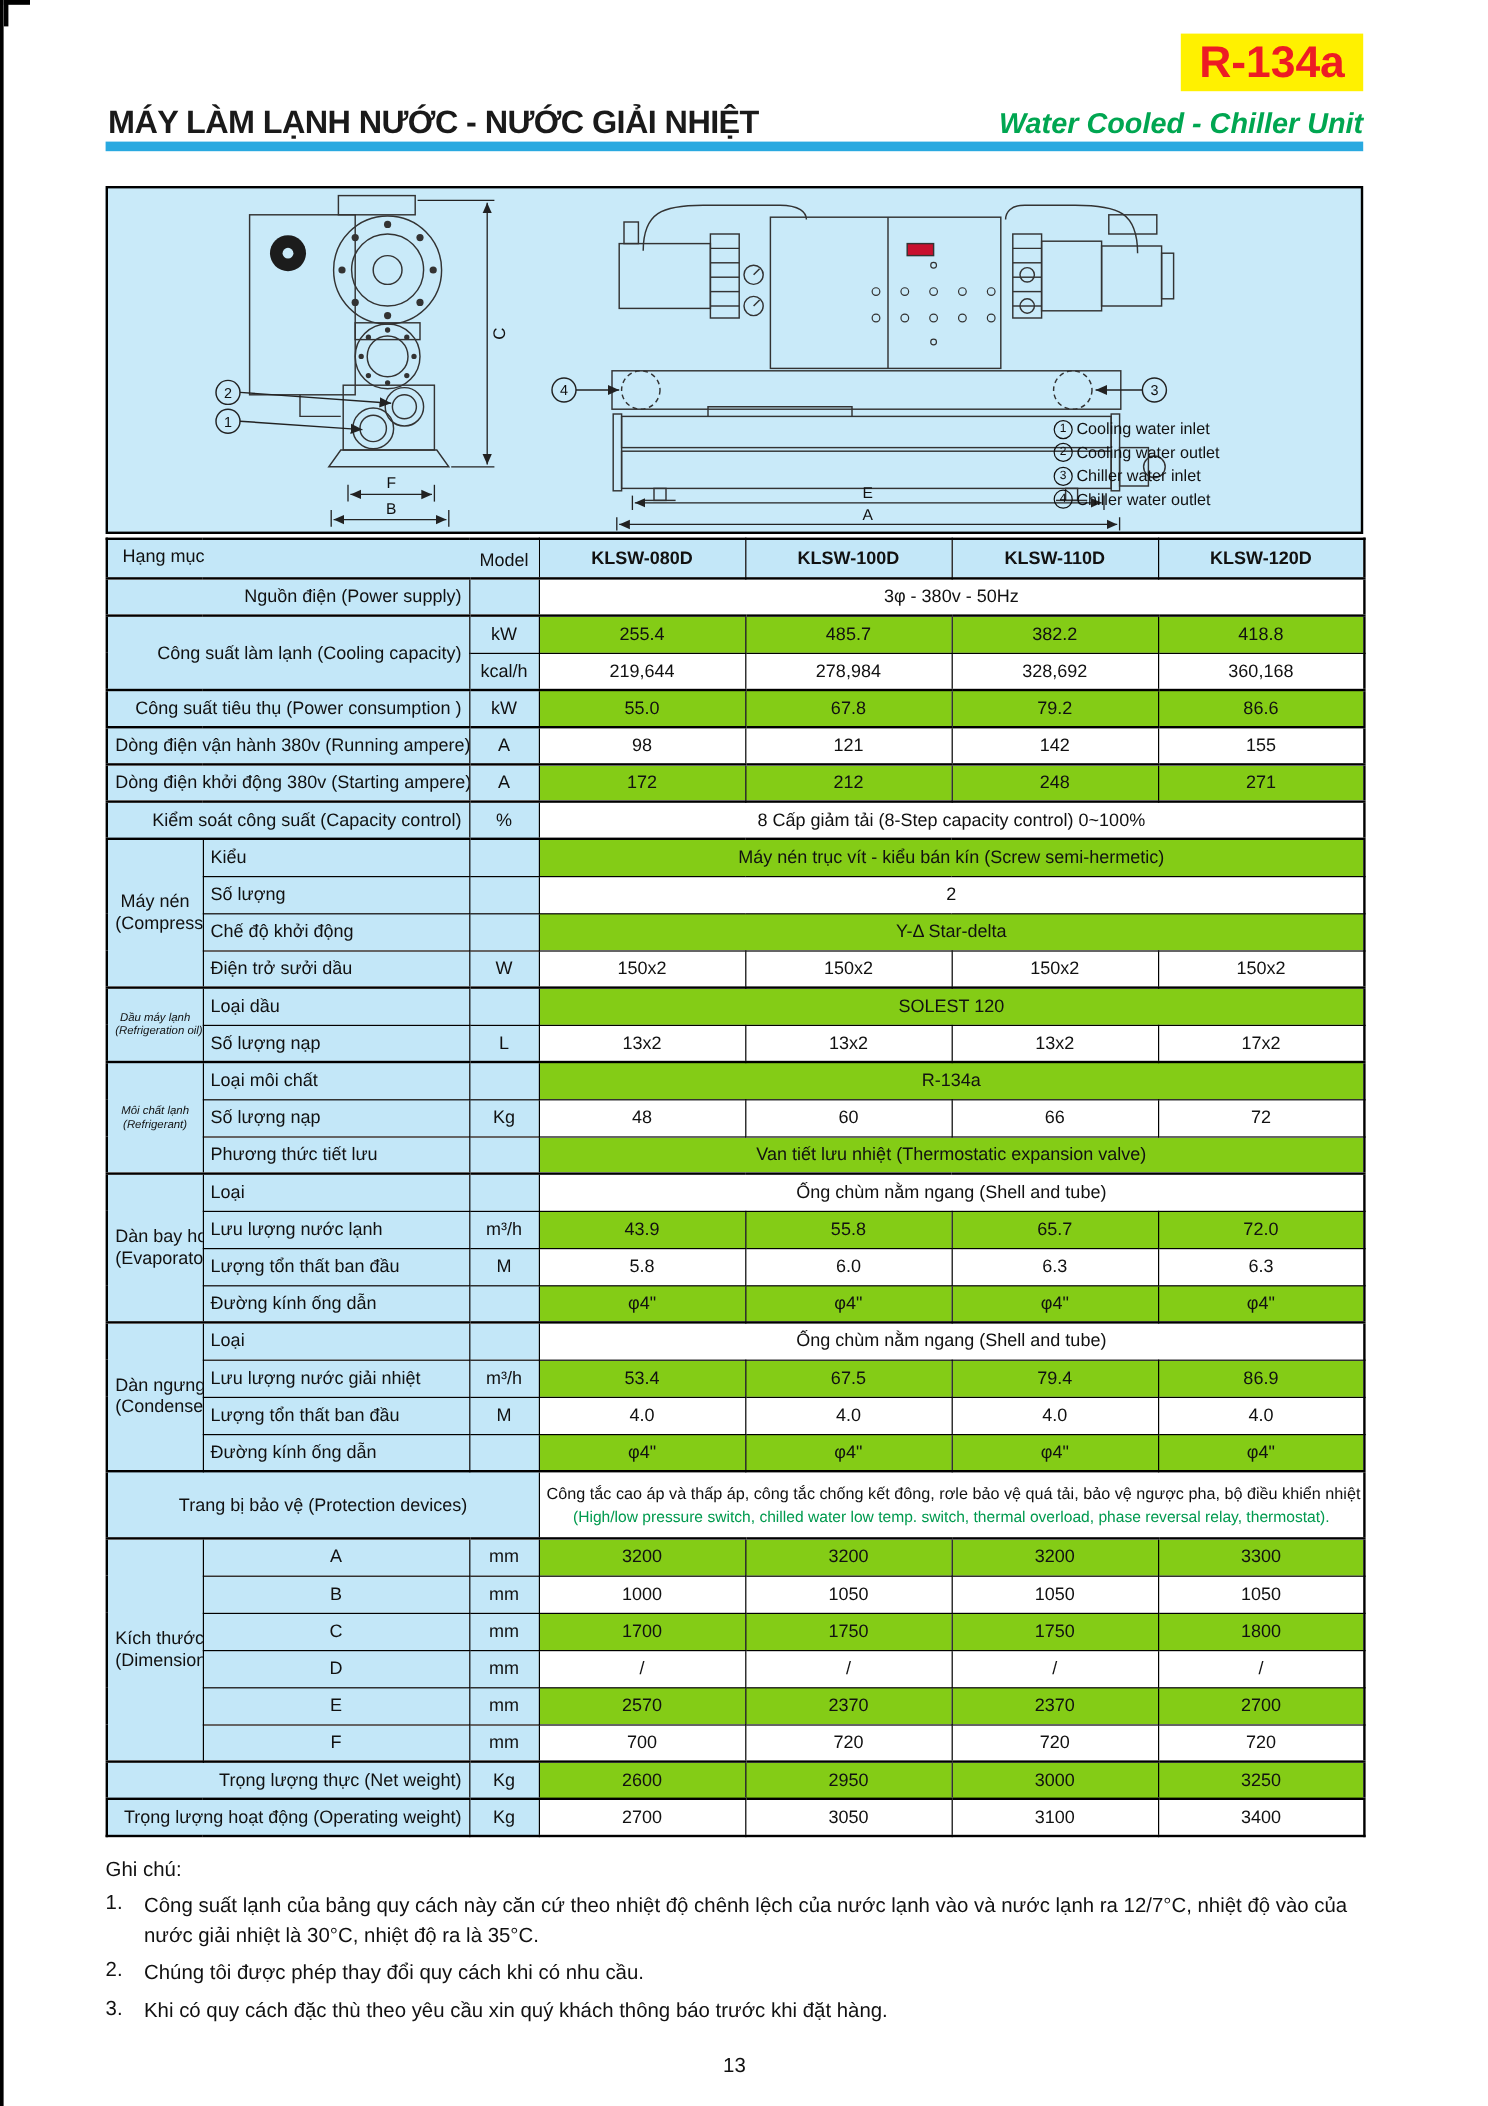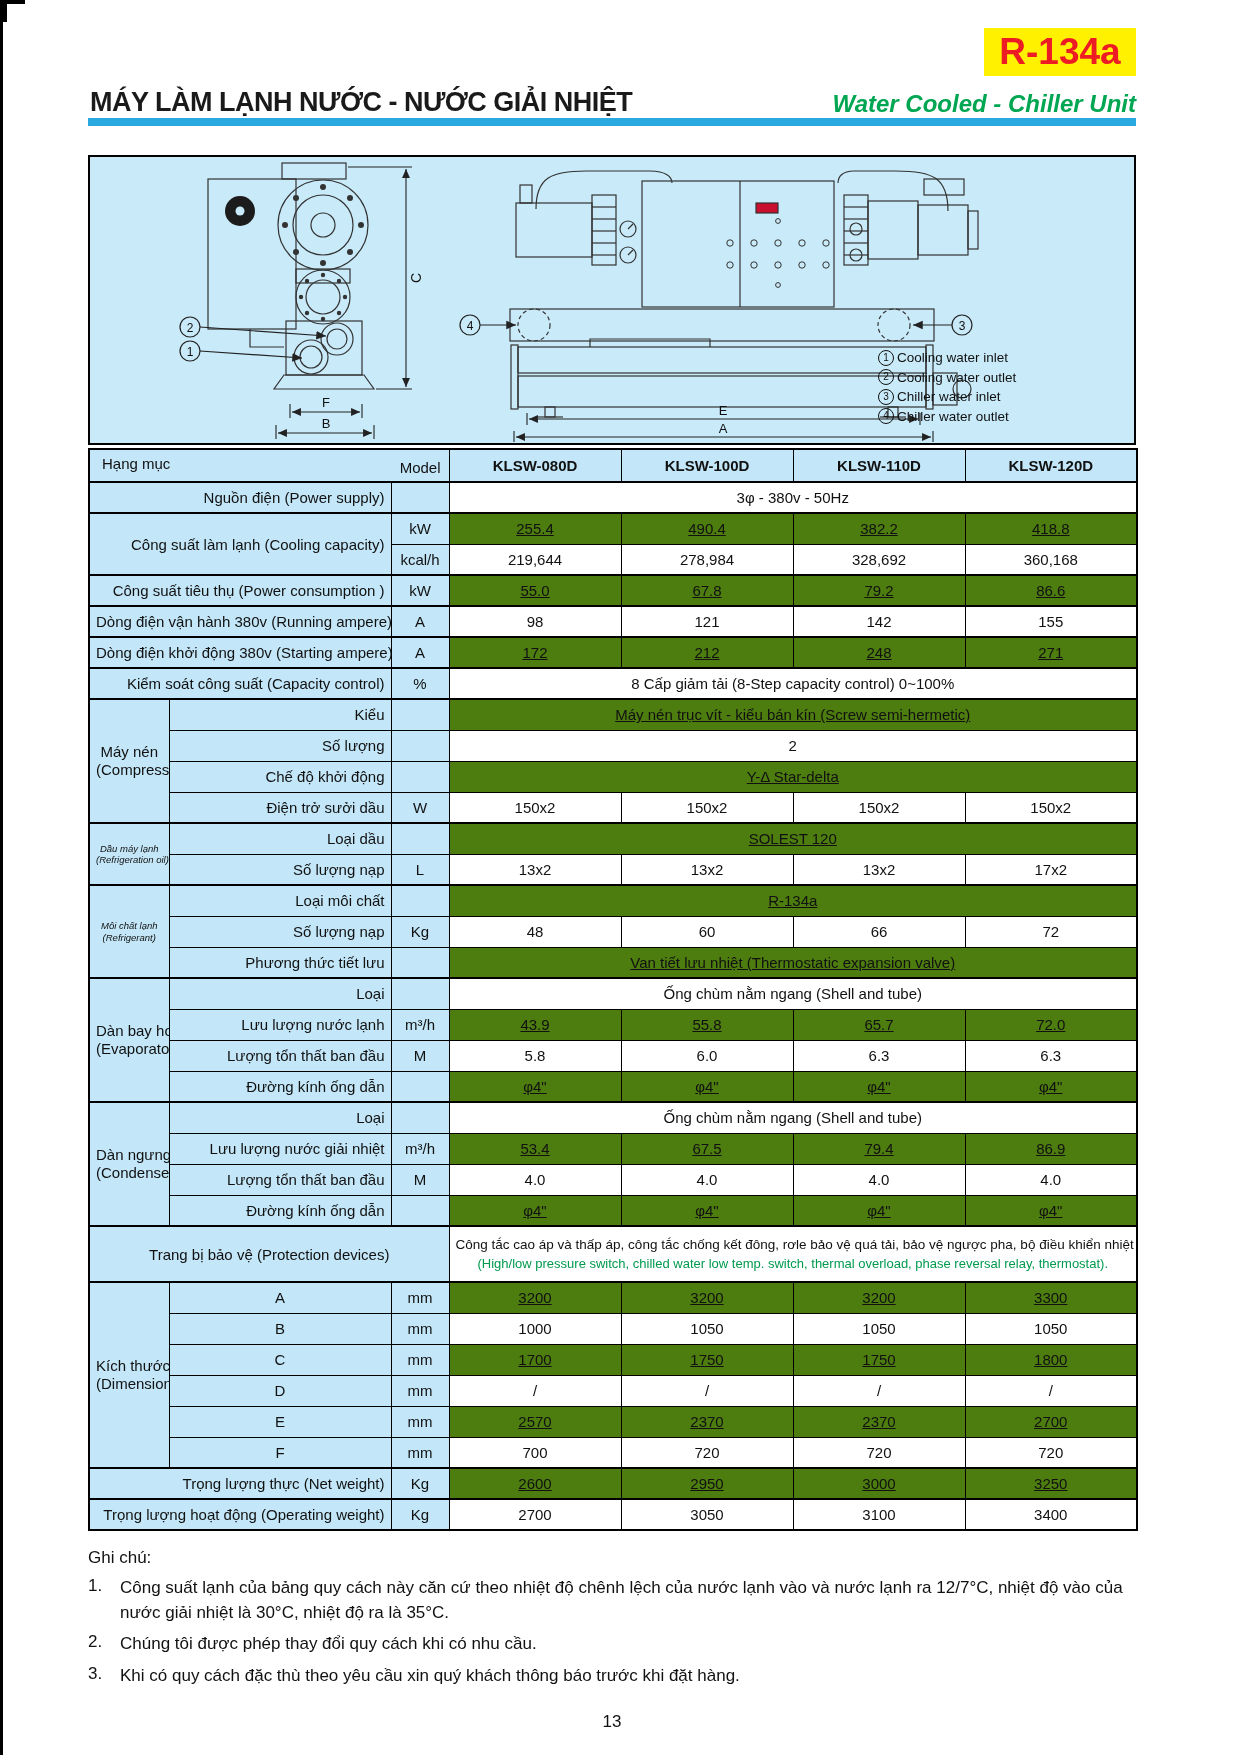--- a/index.html
+++ b/index.html
@@ -34,27 +34,27 @@
   table.spec th,table.spec td{border:1px solid #000;height:31px;padding:0 6px;font-size:15px;
         overflow:hidden;white-space:nowrap;box-sizing:border-box;}
   table.spec thead th{height:33px;background:#C3E7F8;}
   th.model{font-weight:bold;font-size:15px;text-align:center;}
   th.corner{position:relative;background-color:#C3E7F8;
         background-image:linear-gradient(to bottom right,transparent calc(50% - 0.8px),#000 calc(50% - 0.8px),#000 calc(50% + 0.8px),transparent calc(50% + 0.8px));}
   .c-tl{position:absolute;left:12px;top:5px;font-weight:normal;font-size:15px;}
   .c-br{position:absolute;right:8px;bottom:5px;font-weight:normal;font-size:15px;}
   td.group,td.label,td.sub,td.unit{background:#C3E7F8;}
   td.label{text-align:right;}
-  td.sub{text-align:right;}
+  td.sub{text-align:left;}
   td.center{text-align:center;}
   td.unit{text-align:center;padding:0 2px;font-size:14.5px;}
   td.group{text-align:center;font-size:13px;line-height:1.2;padding:0 2px;margin-top:27px;}
   td.group.small{font-size:9.5px;font-style:italic;}
   td.val{text-align:center;}
-  td.val.g{background:#4d7c0f;text-decoration:underline;}
+  td.val.g{background:#84cc16;}
   td.val.w{background:#fff;}
   tr.sec td{border-top:2px solid #000;}
   tr.tall td{height:56px;}
   td.prot{white-space:nowrap;padding:2px 8px;}
   .prot-l1{font-size:13.5px;color:#111;line-height:1.5;}
   .prot-l2{font-size:13px;color:#009A4E;line-height:1.4;}
 
   
   .notes{position:absolute;left:85px;top:1548px;width:1040px;font-size:17px;color:#111;}
   .notes-h{margin-bottom:8px;}
@@ -286,21 +286,21 @@
       <tbody>
           <tr class="sec">
             <td class="label" colspan="2">Nguồn điện (Power supply)</td>
             <td class="unit"></td>
             <td class="val w" colspan="4">3φ - 380v - 50Hz</td>
           </tr>
           <tr class="sec">
             <td class="label" colspan="2" rowspan="2">Công suất làm lạnh (Cooling capacity)</td>
             <td class="unit">kW</td>
             <td class="val g">255.4</td>
-            <td class="val g">490.4</td>
+            <td class="val g">485.7</td>
             <td class="val g">382.2</td>
             <td class="val g">418.8</td>
           </tr>
           <tr>
             <td class="unit">kcal/h</td>
             <td class="val w">219,644</td>
             <td class="val w">278,984</td>
             <td class="val w">328,692</td>
             <td class="val w">360,168</td>
           </tr>

